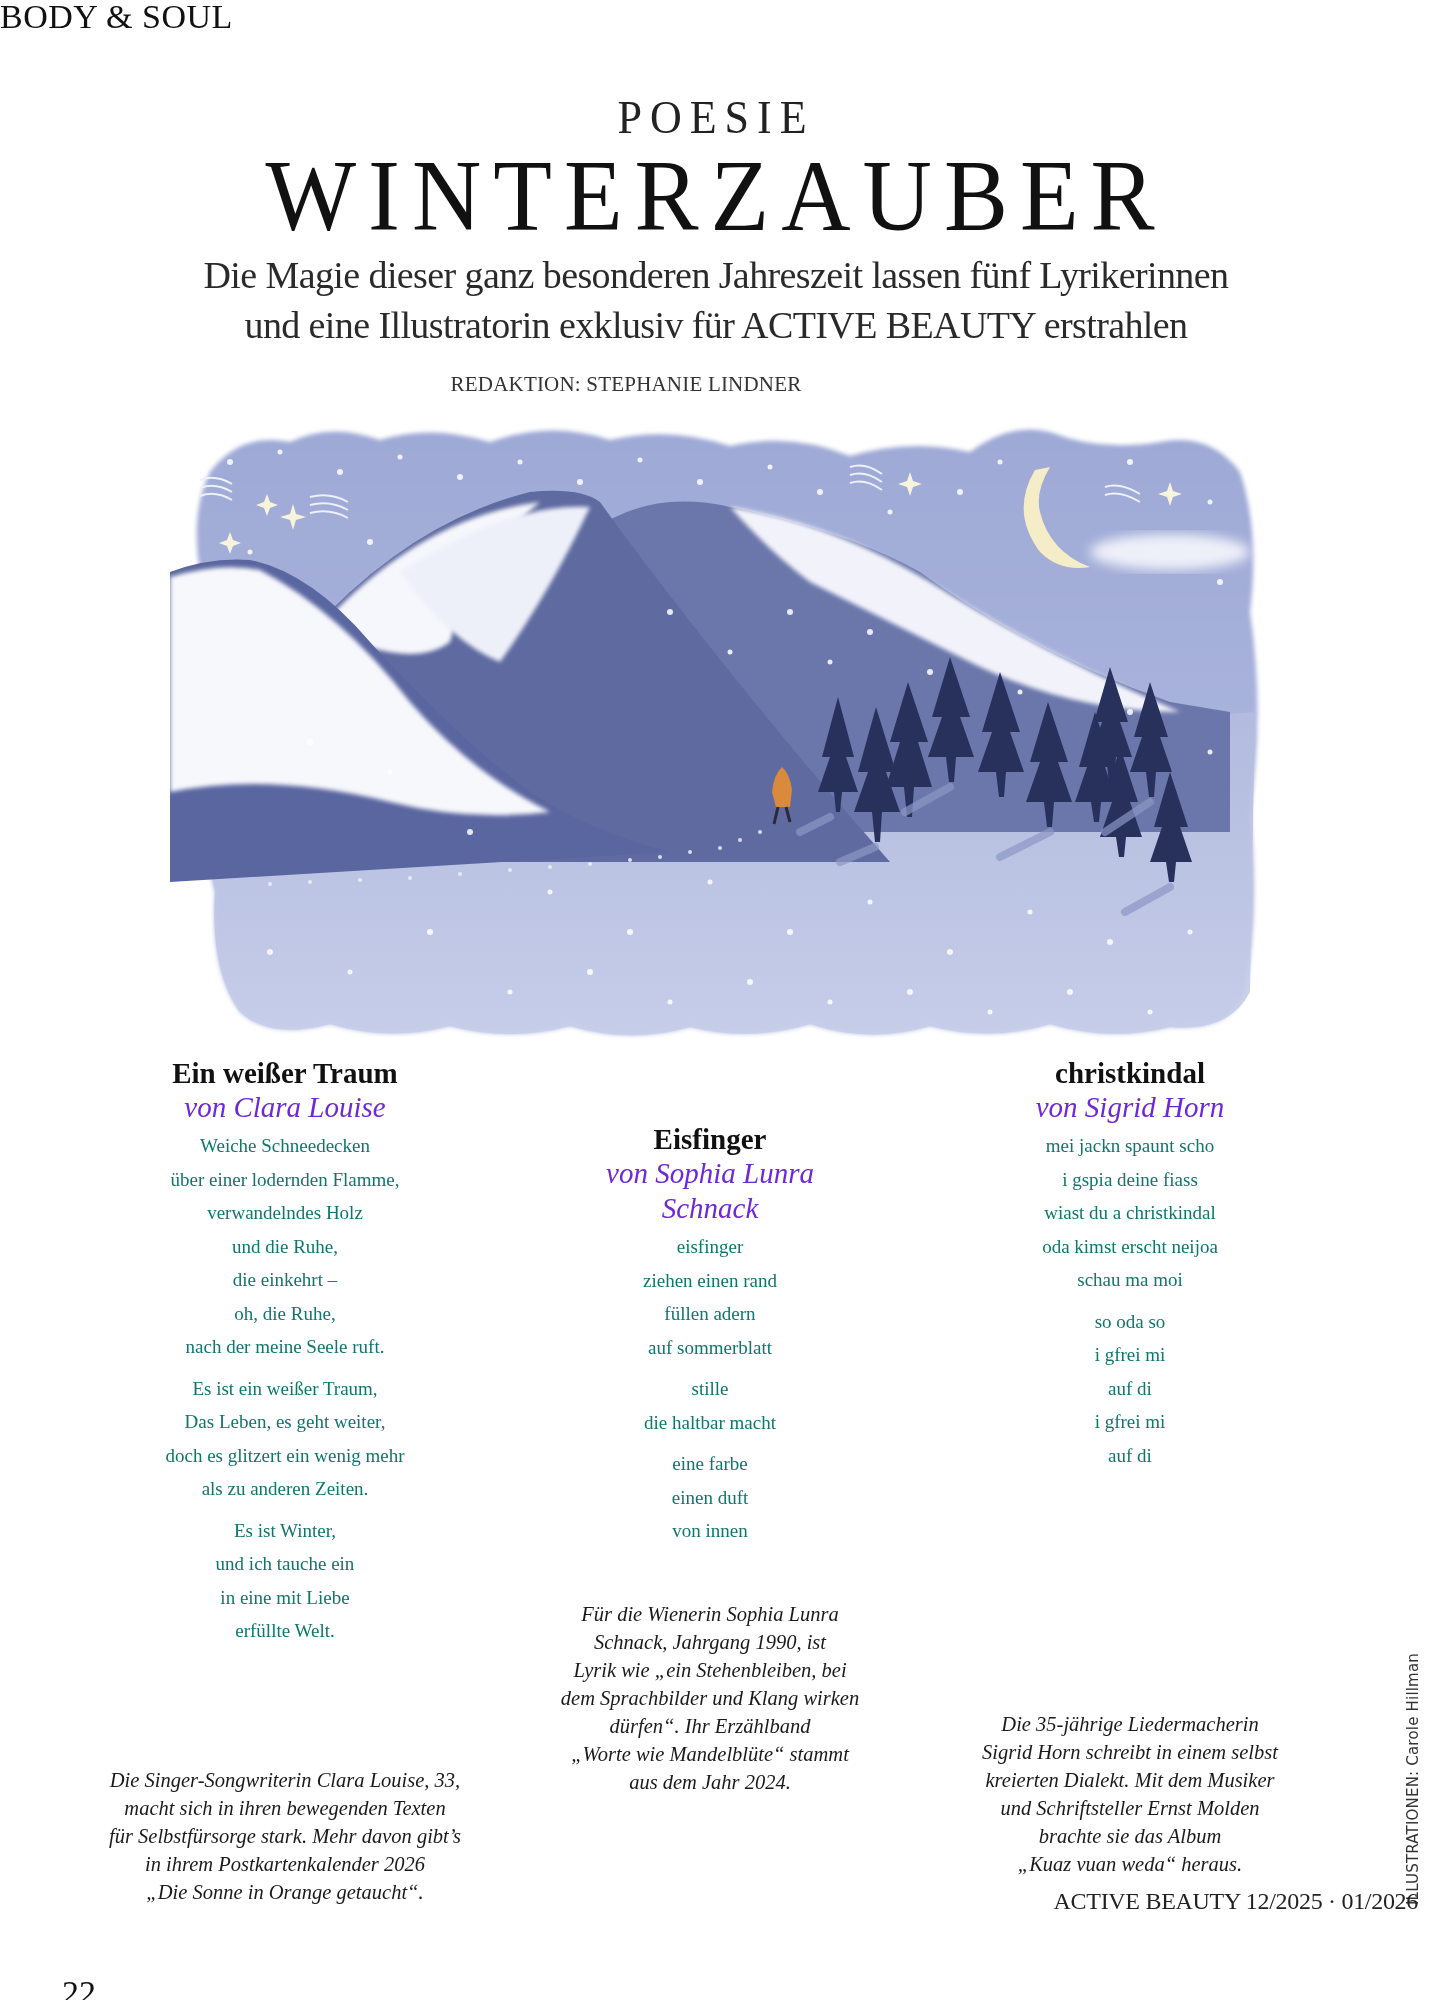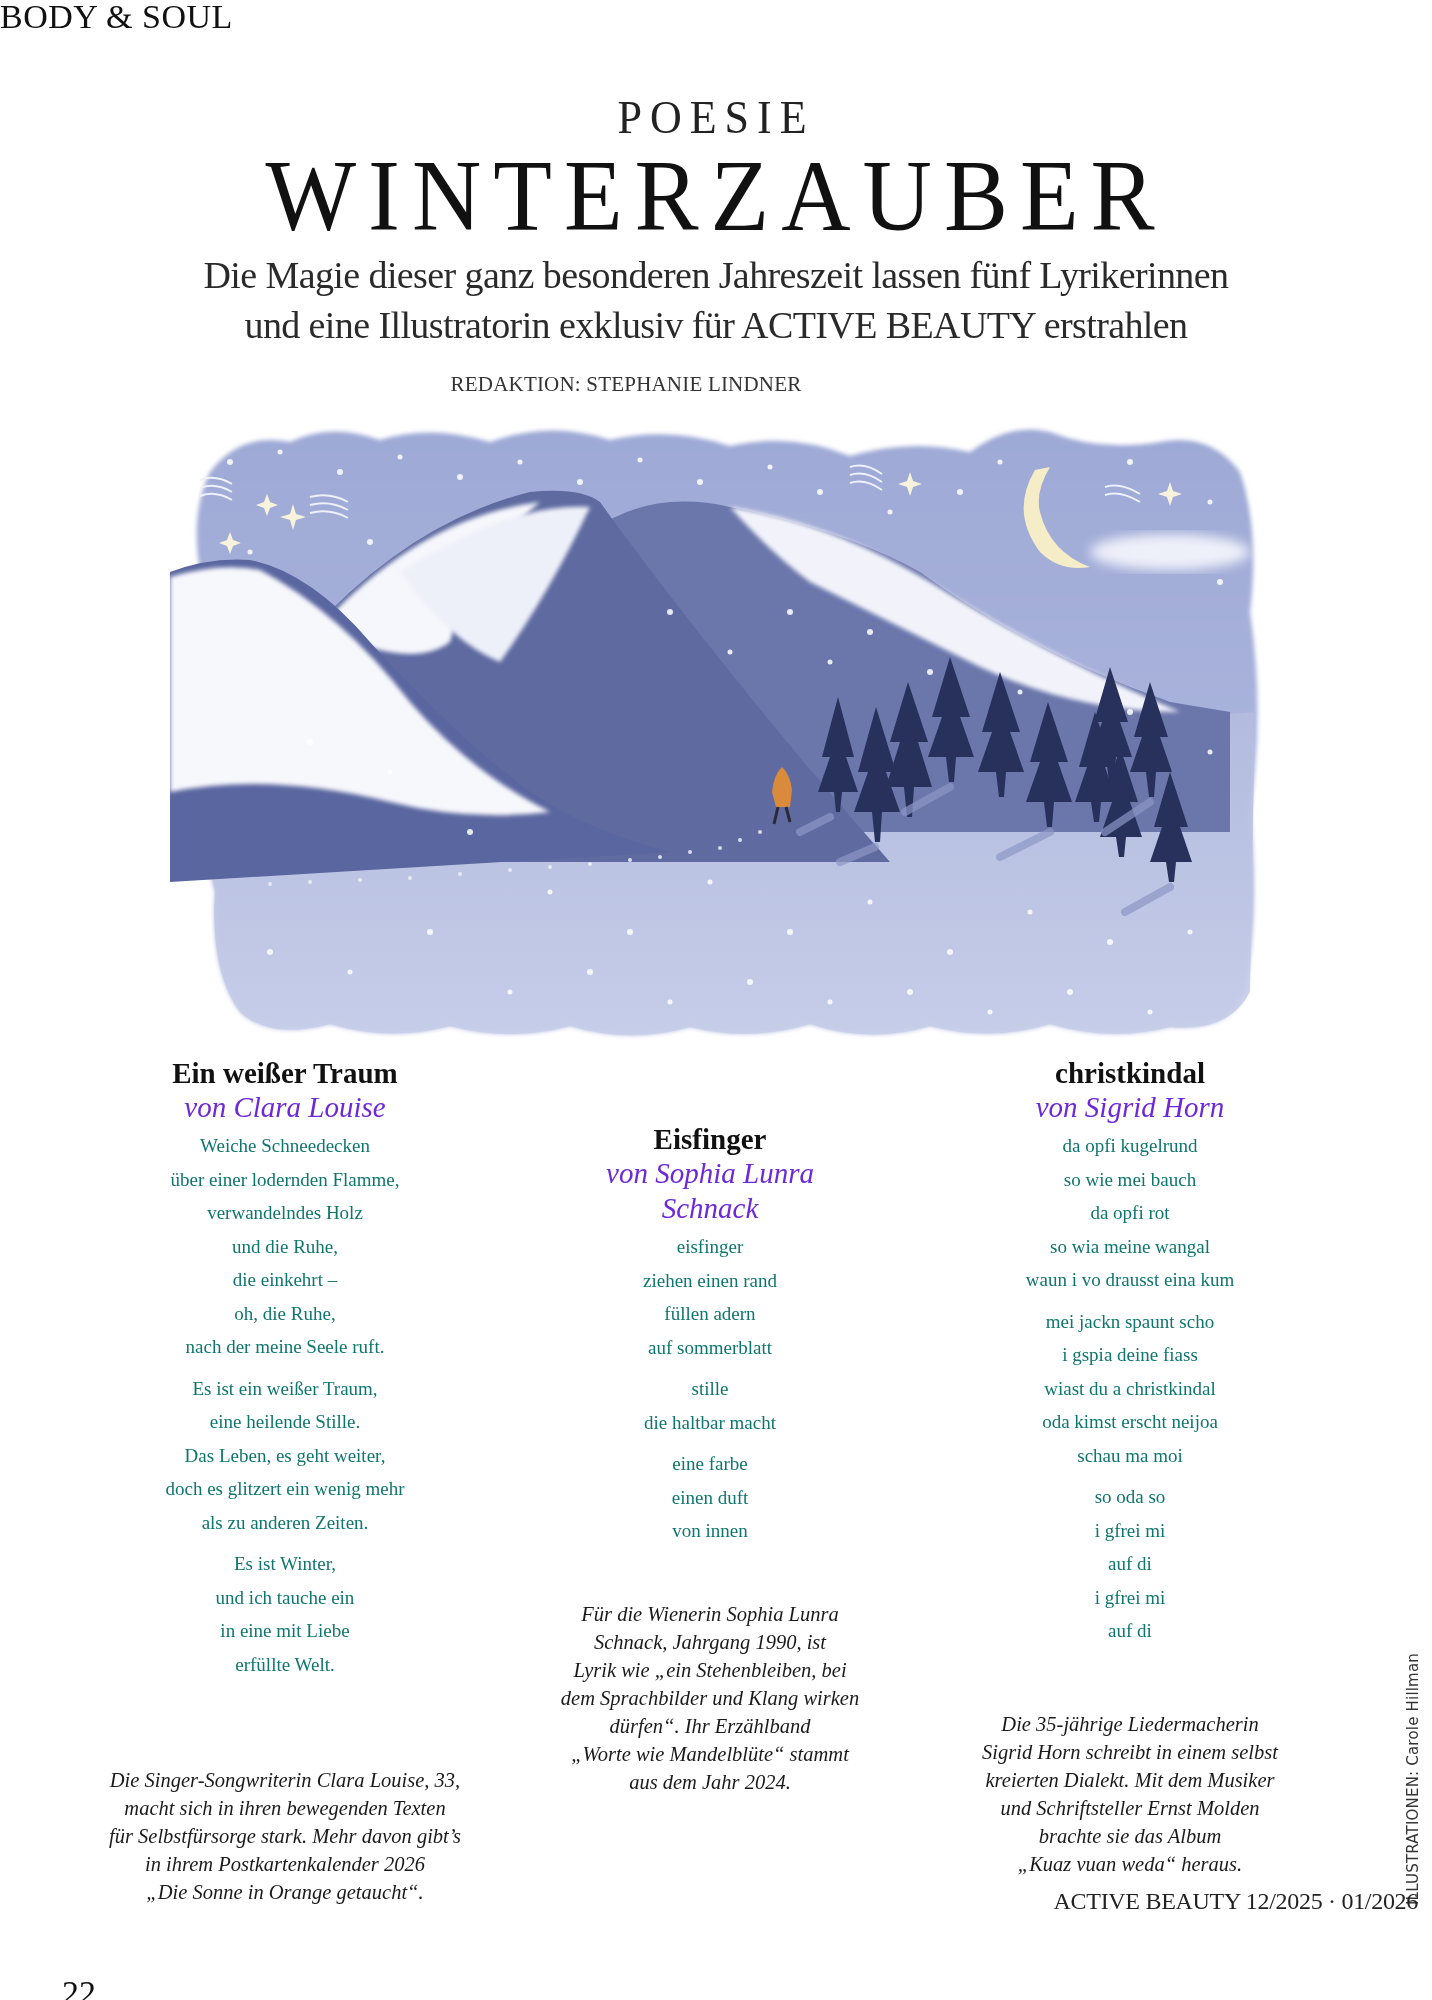--- a/index.html
+++ b/index.html
@@ -203,21 +203,20 @@
     <div>Weiche Schneedecken</div>
     <div>über einer lodernden Flamme,</div>
     <div>verwandelndes Holz</div>
     <div>und die Ruhe,</div>
     <div>die einkehrt –</div>
     <div>oh, die Ruhe,</div>
     <div>nach der meine Seele ruft.</div>
   </div>
   <div class="stanza">
     <div>Es ist ein weißer Traum,</div>
-    <div>eine heilende Stille.</div>
     <div>Das Leben, es geht weiter,</div>
     <div>doch es glitzert ein wenig mehr</div>
     <div>als zu anderen Zeiten.</div>
   </div>
   <div class="stanza">
     <div>Es ist Winter,</div>
     <div>und ich tauche ein</div>
     <div>in eine mit Liebe</div>
     <div>erfüllte Welt.</div>
   </div>
@@ -259,27 +258,20 @@
   <div>dem Sprachbilder und Klang wirken</div>
   <div>dürfen“. Ihr Erzählband</div>
   <div>„Worte wie Mandelblüte“ stammt</div>
   <div>aus dem Jahr 2024.</div>
 </div>
 
 <div class="poem" style="left:940px; top:1056px; width:380px;">
   <div class="poem-title">christkindal</div>
   <div class="poem-author">von Sigrid Horn</div>
   <div class="stanza">
-    <div>da opfi kugelrund</div>
-    <div>so wie mei bauch</div>
-    <div>da opfi rot</div>
-    <div>so wia meine wangal</div>
-    <div>waun i vo drausst eina kum</div>
-  </div>
-  <div class="stanza">
     <div>mei jackn spaunt scho</div>
     <div>i gspia deine fiass</div>
     <div>wiast du a christkindal</div>
     <div>oda kimst erscht neijoa</div>
     <div>schau ma moi</div>
   </div>
   <div class="stanza">
     <div>so oda so</div>
     <div>i gfrei mi</div>
     <div>auf di</div>

